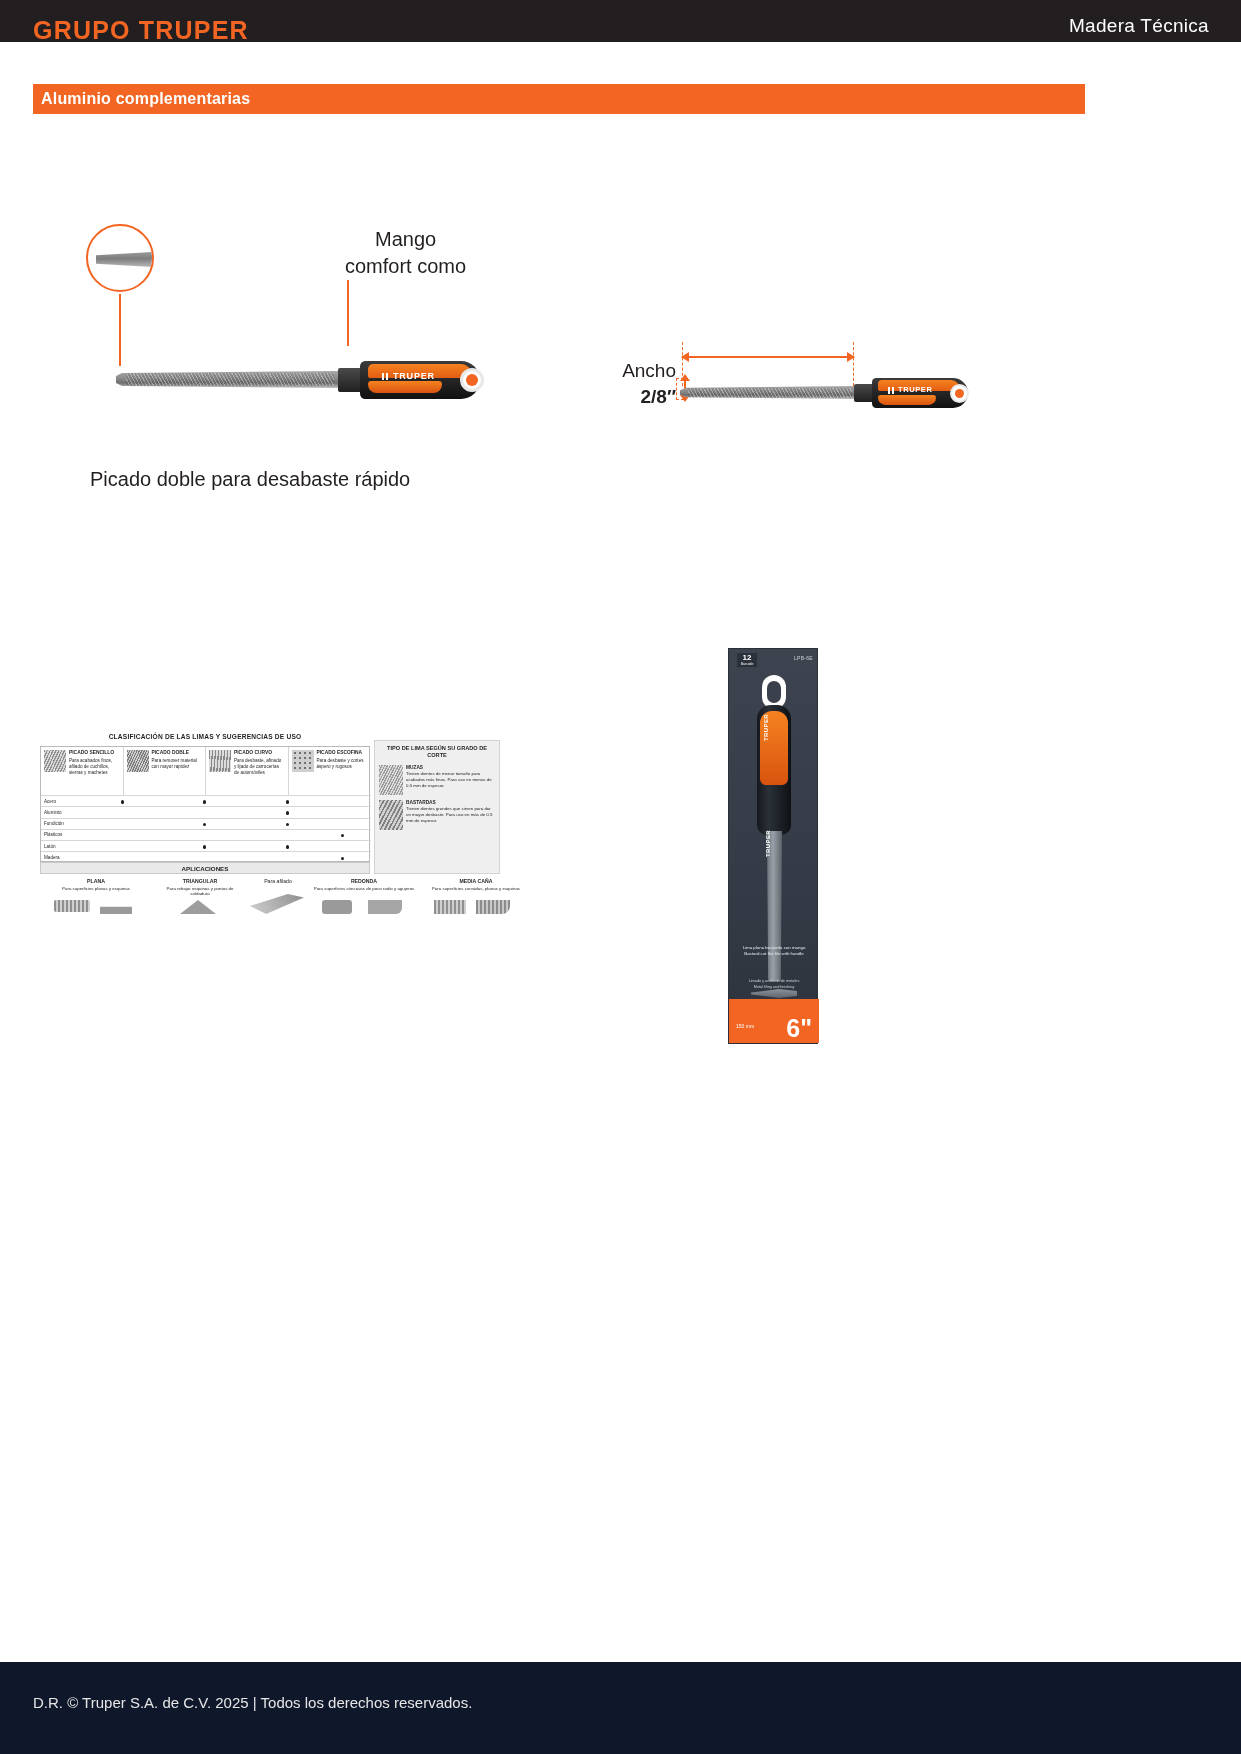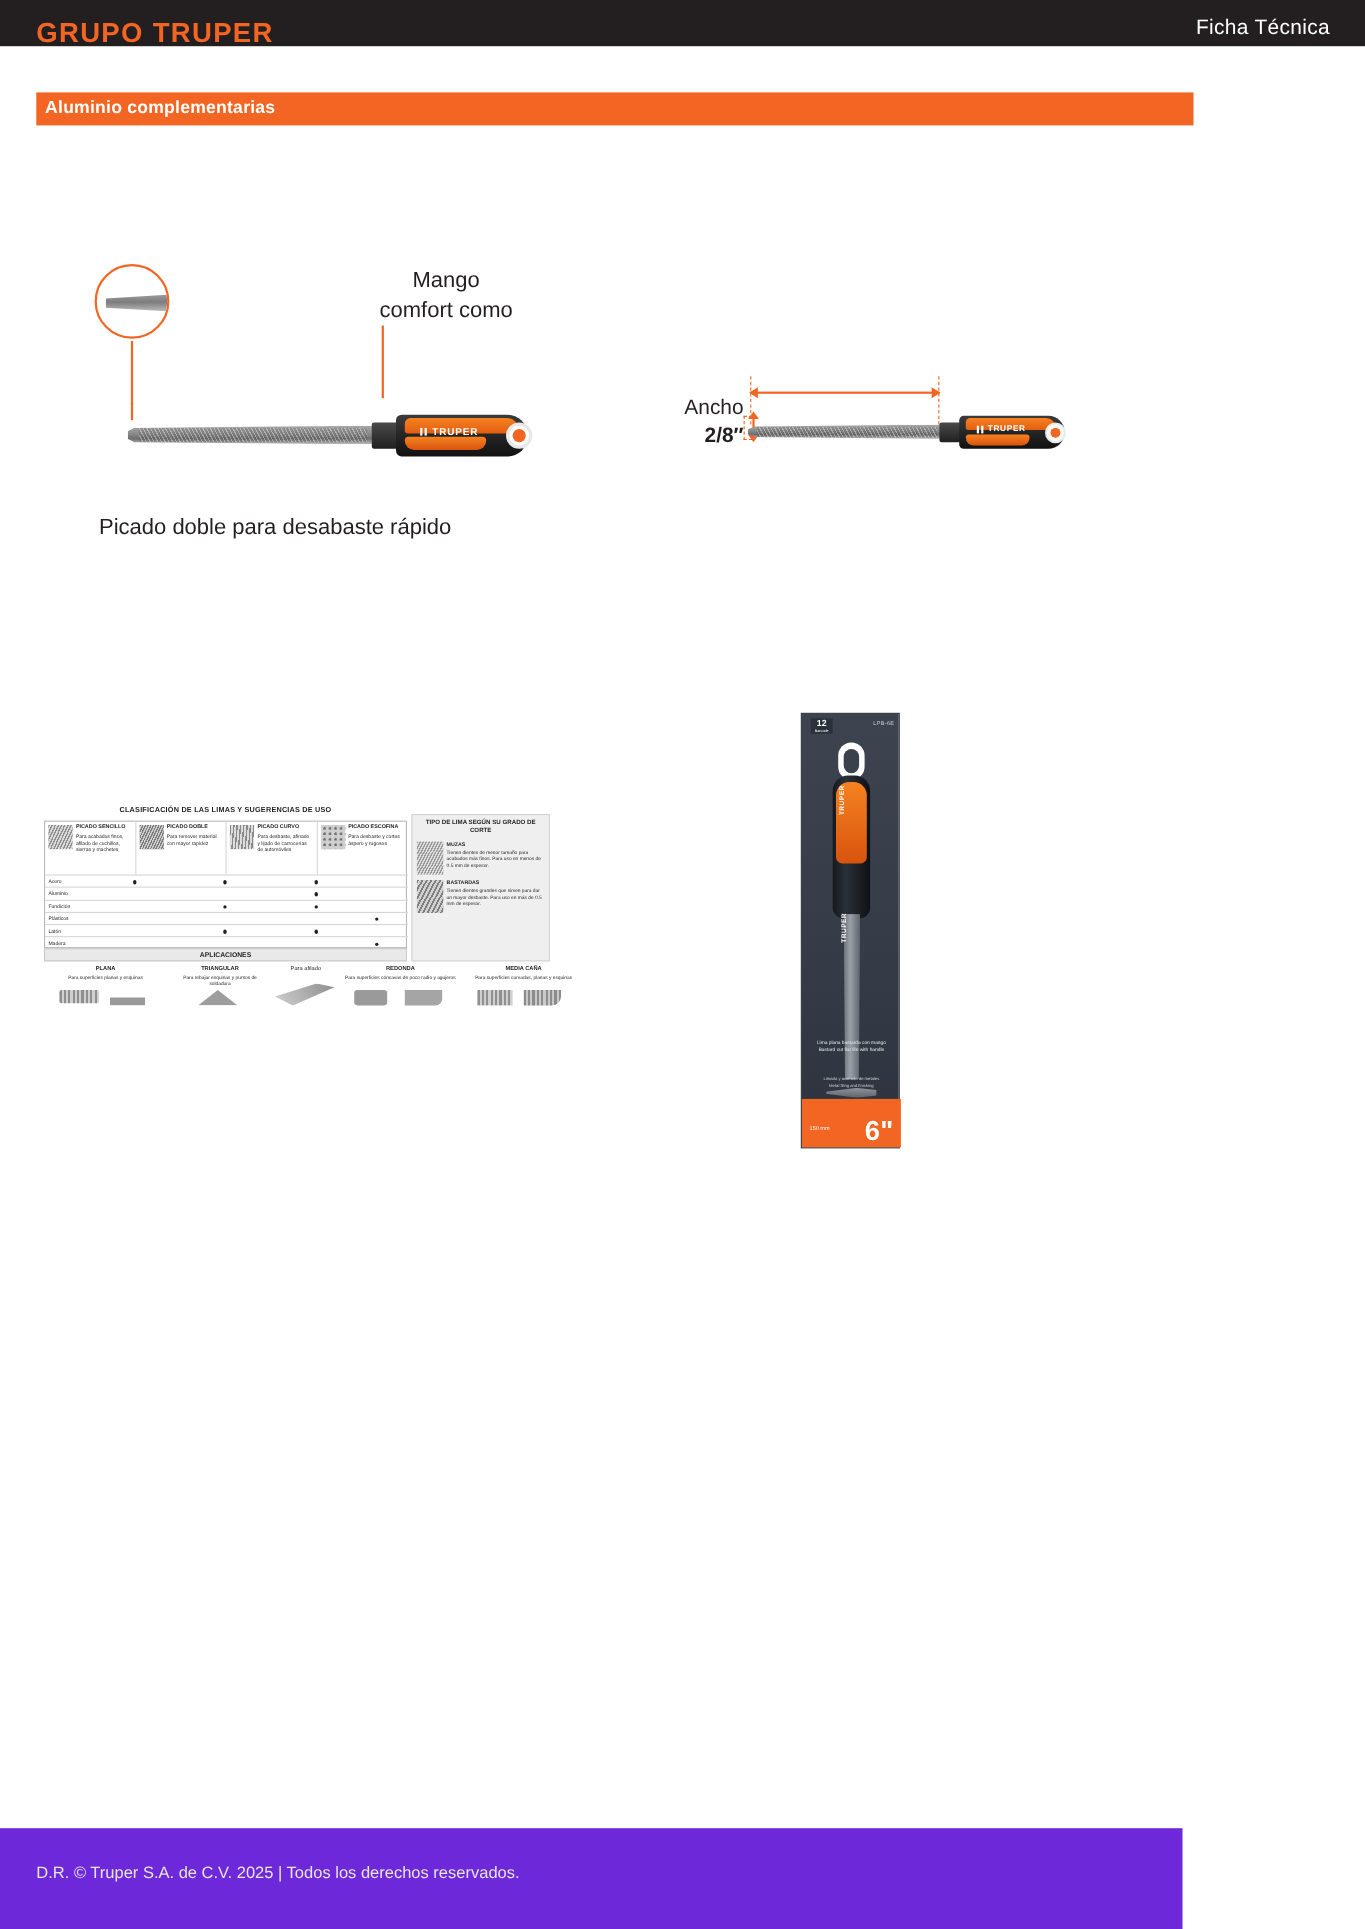--- a/index.html
+++ b/index.html
@@ -33,21 +33,21 @@
   .section-bar {
     position: absolute; left: 33px; top: 84px; width: 1052px; height: 30px;
     background: #f26522;
   }
   .section-bar span {
     position: absolute; left: 8px; top: 6px;
     font-size: 16px; font-weight: bold; color: #ffffff; letter-spacing: .2px;
   }
 
   
-  .fig1 { position: absolute; left: 60px; top: 220px; width: 520px; height: 300px; }
+  .fig1 { position: absolute; left: 60px; top: 204px; width: 520px; height: 300px; }
 
   .circle-zoom {
     position: absolute; left: 26px; top: 20px; width: 68px; height: 68px;
     border: 2px solid #f26522; border-radius: 50%;
     overflow: hidden; background: #fff;
   }
   .circle-zoom .blade-zoom {
     position: absolute; left: 8px; top: 26px; width: 56px; height: 15px;
     background: linear-gradient(180deg,#9a9a9a 0%,#7d7d7d 45%,#b9b9b9 100%);
     clip-path: polygon(0 22%, 100% 0, 100% 100%, 0 78%);
@@ -317,38 +317,38 @@
     position: absolute; right: 7px; bottom: 2px;
     font-size: 25px; font-weight: bold; color: #ffffff; line-height: 1;
   }
   .pkg-mm {
     position: absolute; left: 7px; bottom: 14px;
     font-size: 5px; color: #ffffff;
   }
 
   
   .footer {
-    position: absolute; left: 0; bottom: 0; width: 1075px; height: 92px;
-    background: #6d28d9;
+    position: absolute; left: 0; bottom: 0; width: 1241px; height: 92px;
+    background: #0f172a;
   }
   .footer-left {
     position: absolute; left: 33px; top: 32px;
     font-size: 15px; color: #e6e6e6;
   }
   .footer-right {
     position: absolute; right: 32px; top: 21px; width: 520px;
     font-size: 15px; color: #e6e6e6; text-align: center; line-height: 1.45;
   }
 </style>
 </head>
 <body>
 
 <div class="topbar">
   <div class="brand">GRUPO TRUPER</div>
-  <div class="doc-kind">Ficha Técnica</div>
+  <div class="doc-kind">Madera Técnica</div>
 </div>
 
 <div class="section-bar">
   <span>Aluminio complementarias</span>
 </div>
 
 <div class="fig1">
 
   <div class="circle-zoom">
     <div class="blade-zoom"></div>

